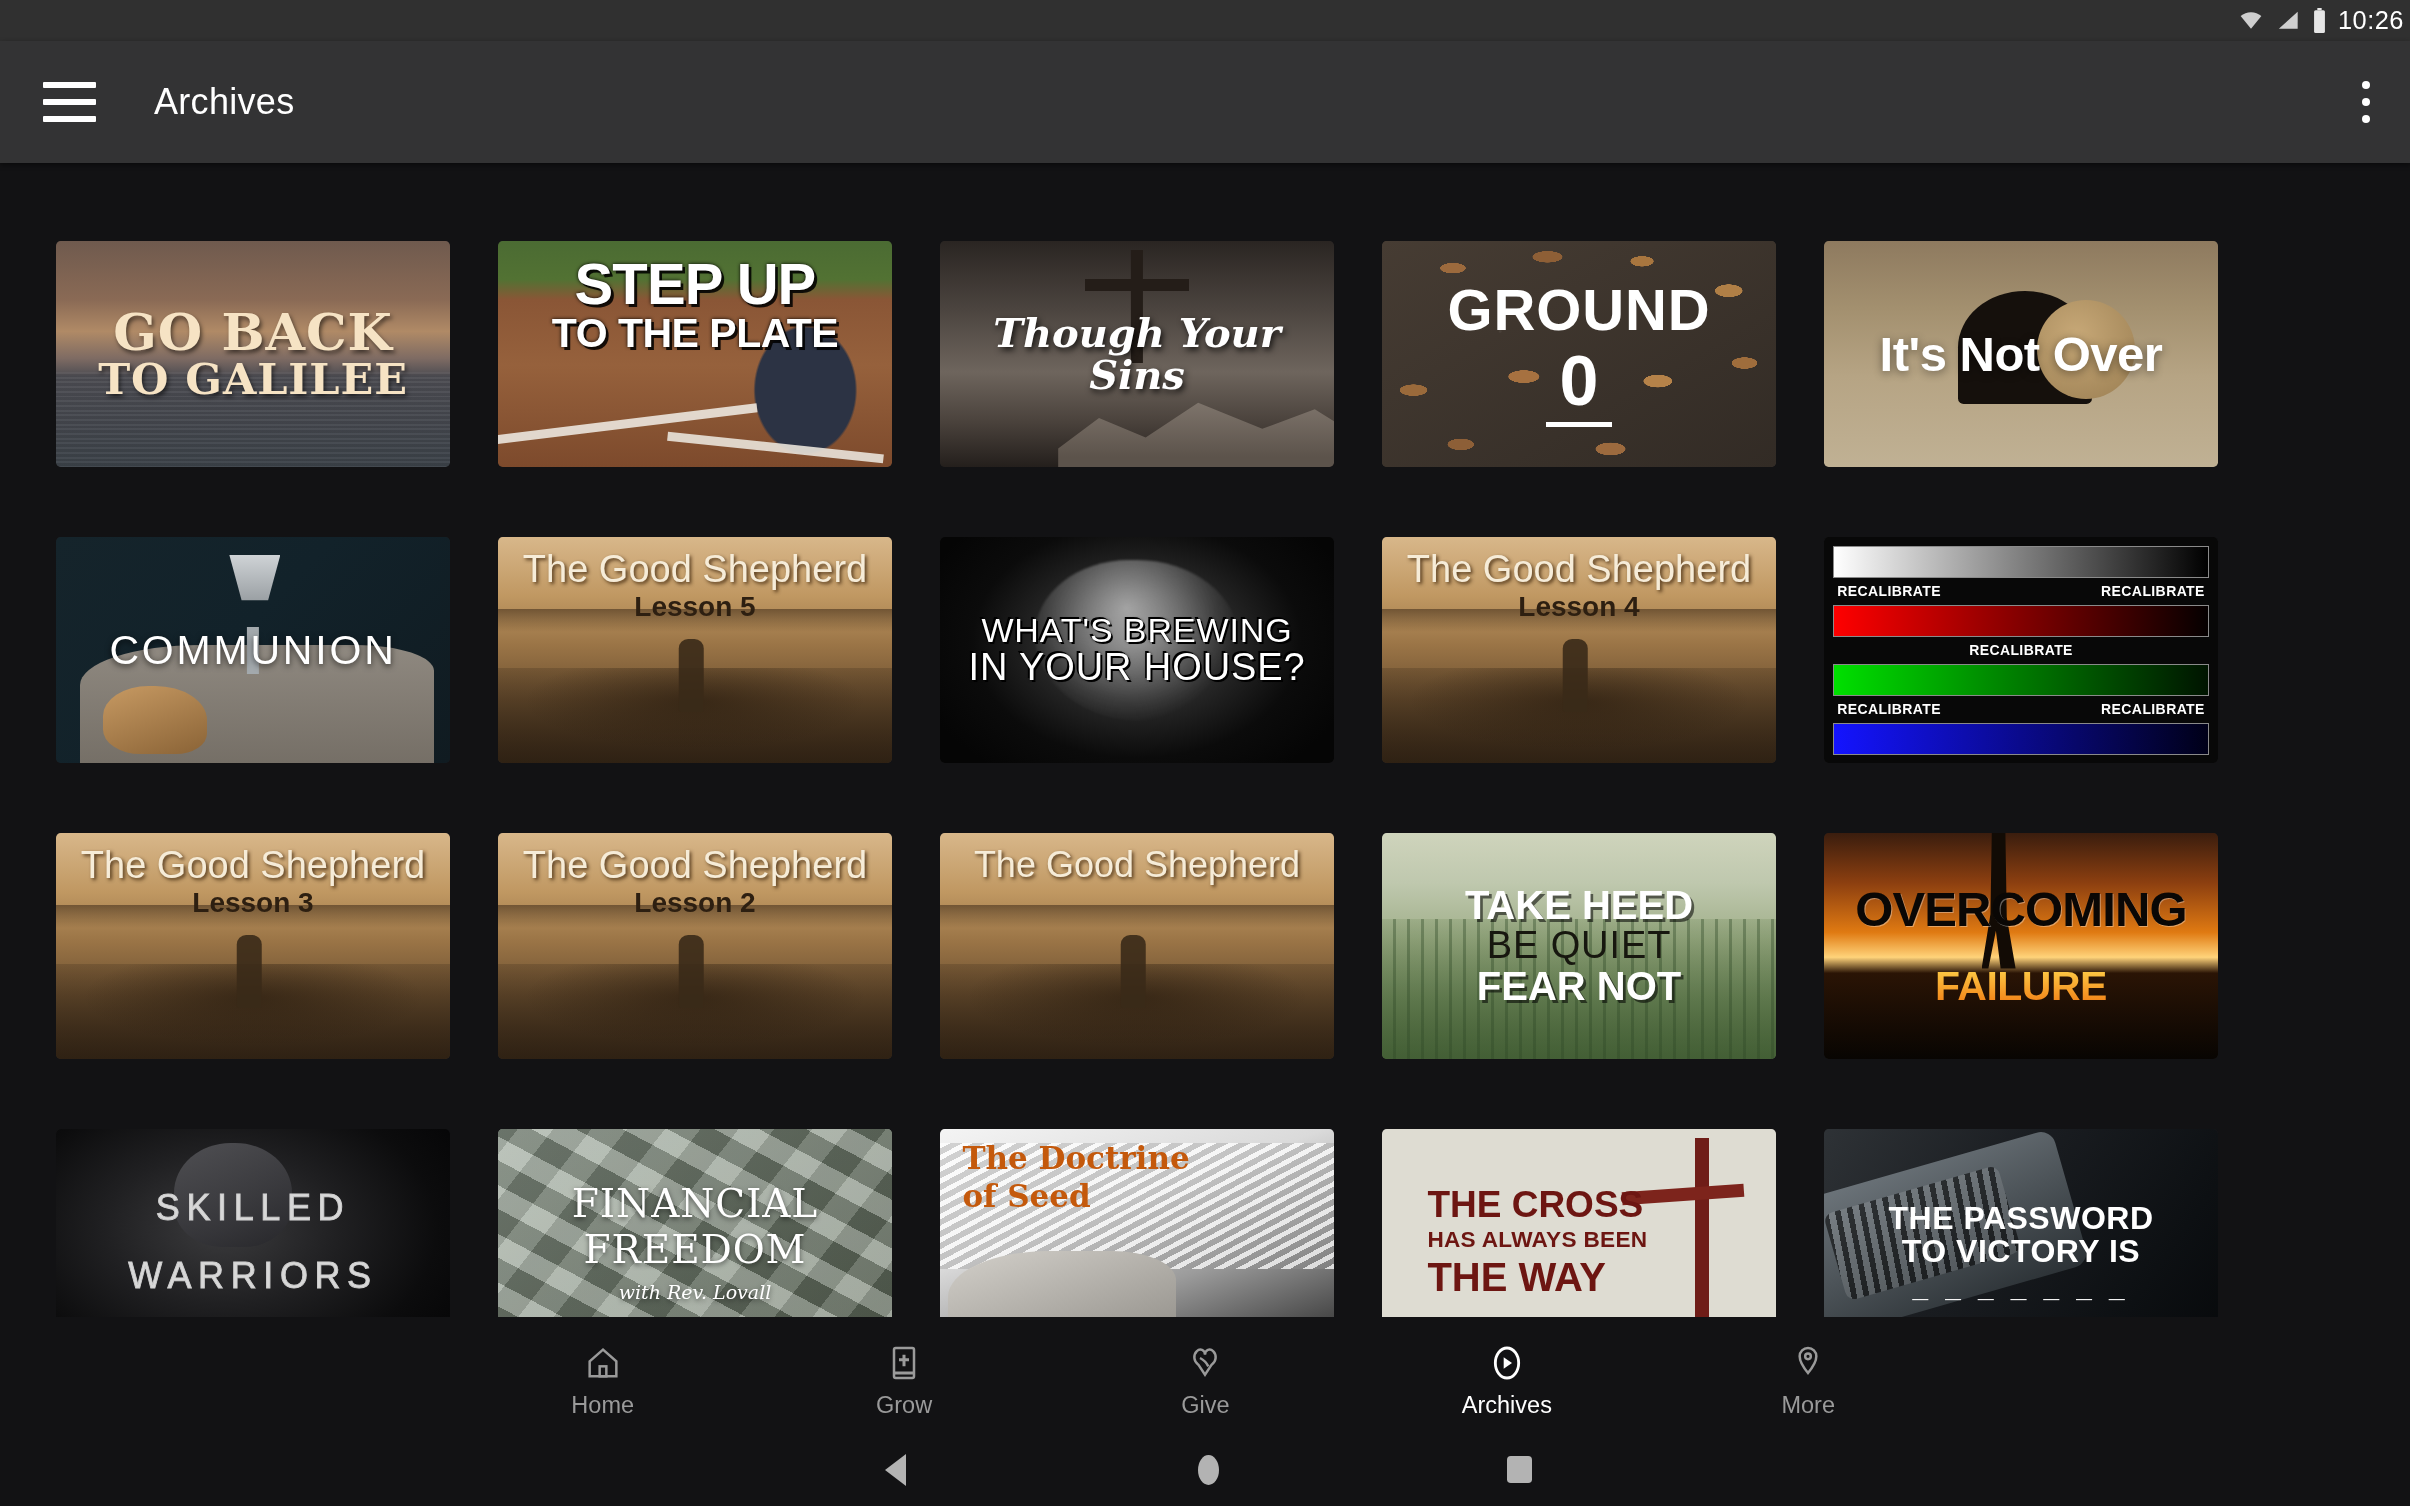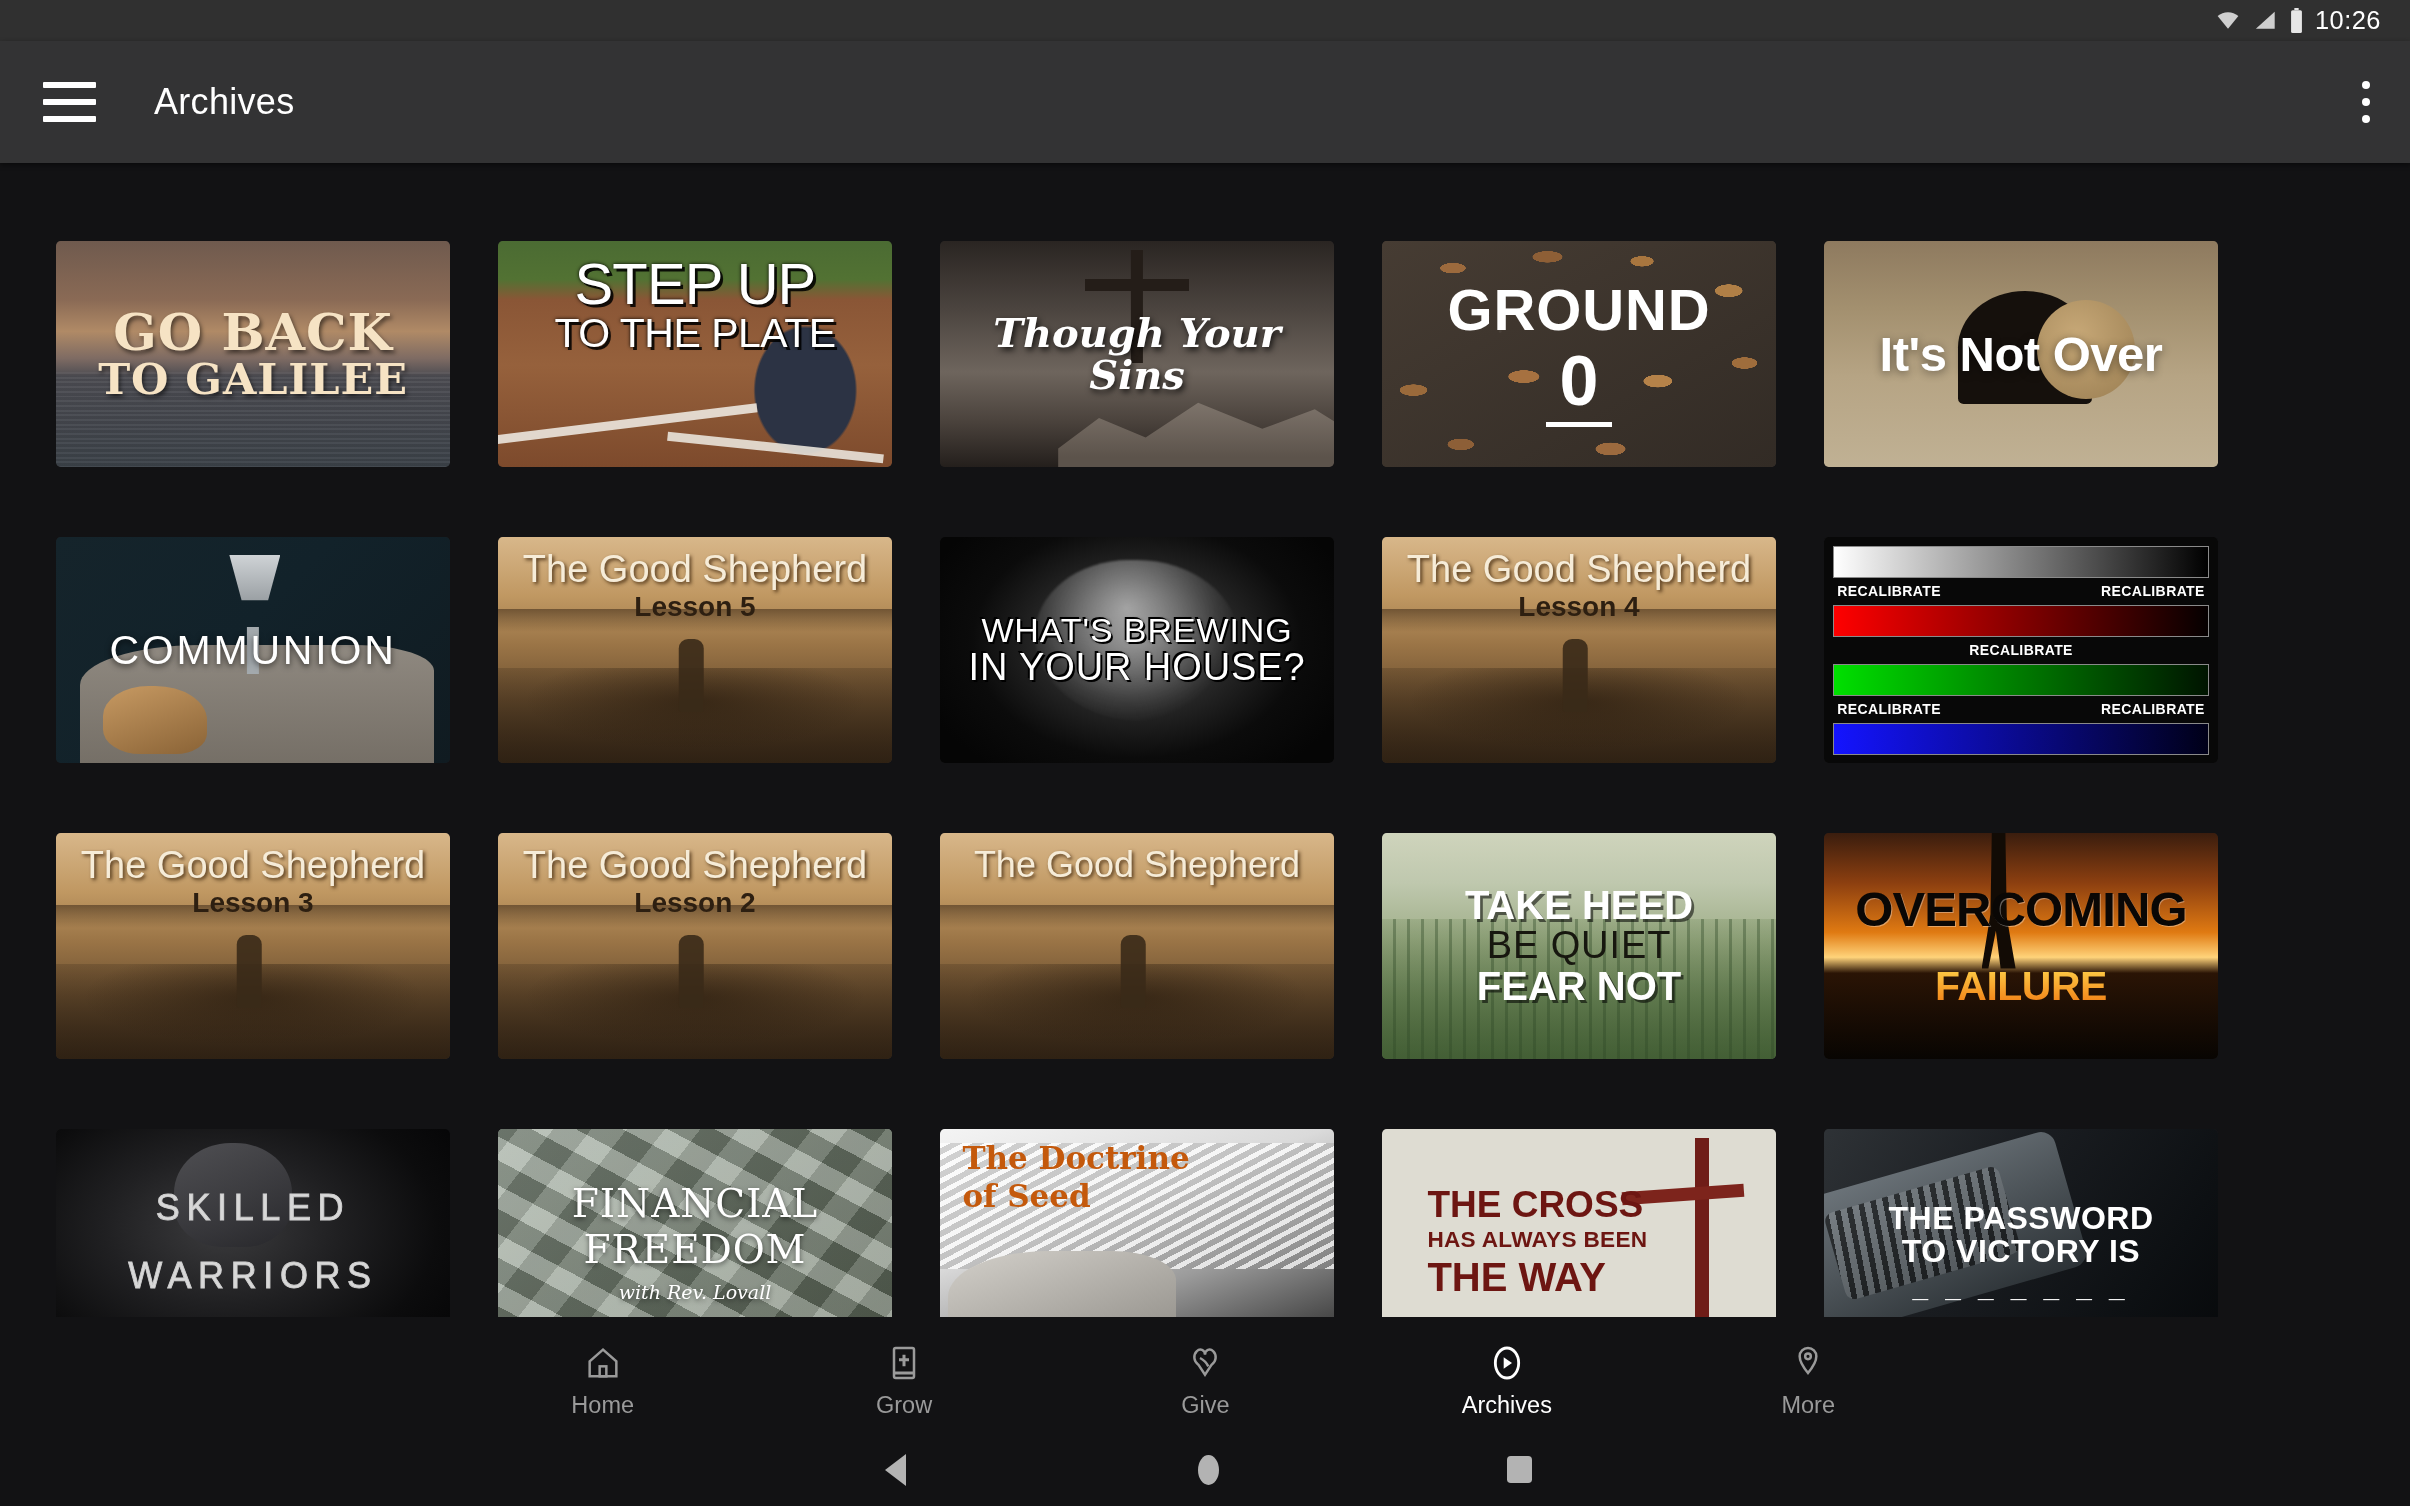--- a/index.html
+++ b/index.html
@@ -8,21 +8,21 @@
     background: #111112;
     font-family: "Liberation Sans", sans-serif;
     overflow: hidden;
   }
   .screen { position: relative; width: 2411px; height: 1507px; background: #121214; }
 
   
   .statusbar {
     position: absolute; top: 0; left: 0; width: 2411px; height: 41px;
     background: #303030; display: flex; align-items: center;
-    justify-content: flex-end; padding-right: 30px; gap: 11.3px;
+    justify-content: flex-end; padding-right: 7px; gap: 11.3px;
   }
   .sb-icon { display: flex; align-items: center; }
   .sb-time { color: #fff; font-size: 25.4px; letter-spacing: 0.5px; }
 
   
   .appbar {
     position: absolute; top: 41px; left: 0; width: 2411px; height: 122px;
     background: #333334; display: flex; align-items: center;
     box-shadow: 0 1.9px 5.6px rgba(0,0,0,.55);
   }
@@ -66,21 +66,21 @@
   
   .bg-plate {
     background:
       radial-gradient(ellipse 113px 141px at 78% 66%, #2c3344 0 44%, rgba(44,51,68,0) 46%),
       linear-gradient(180deg,#4b6b33 0%,#527233 17%,#8a5636 26%,#96613c 55%,#7d4a2c 100%);
   }
   .bg-plate::before{content:"";position:absolute;left:-4%;bottom:17%;width:70%;height:8.5px;
     background:#e9e3da;transform:rotate(-7deg);opacity:.92;}
   .bg-plate::after{content:"";position:absolute;right:2%;bottom:7%;width:55%;height:8.5px;
     background:#e9e3da;transform:rotate(6deg);opacity:.9;}
-  .t-plate { color:#fff; font-weight:400; line-height:.98;
+  .t-plate { color:#fff; font-weight:700; line-height:.98;
     text-shadow:0 0 3.8px #000,2.8px 2.8px 0 rgba(0,0,0,.85); font-family:"Liberation Sans",sans-serif; }
   .t-plate .l1{font-size:58px;display:block;letter-spacing:-0.9px;}
   .t-plate .l2{font-size:41px;display:block;letter-spacing:-0.5px;}
   .plate-pos{align-items:flex-start;}
   .plate-pos .txt{margin-top:15px;}
 
   
   .bg-scarlet{background:linear-gradient(180deg,#2a2522 0%,#4b443f 30%,#6e655d 58%,#4a423c 80%,#241f1c 100%);}
   .bg-scarlet::before{content:"";position:absolute;left:50%;top:4%;width:12.2px;height:50%;
     background:#241d18;transform:translateX(-50%);}

